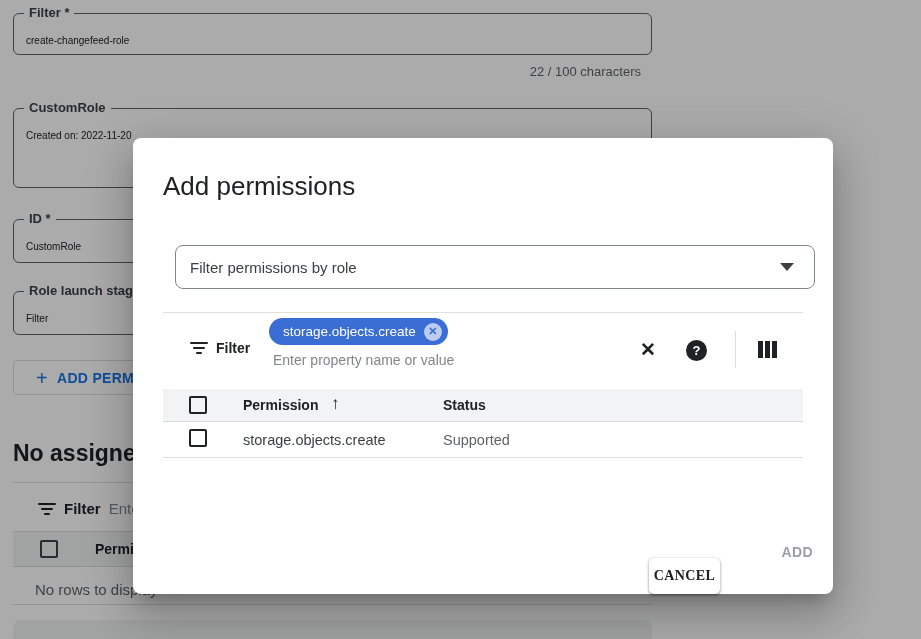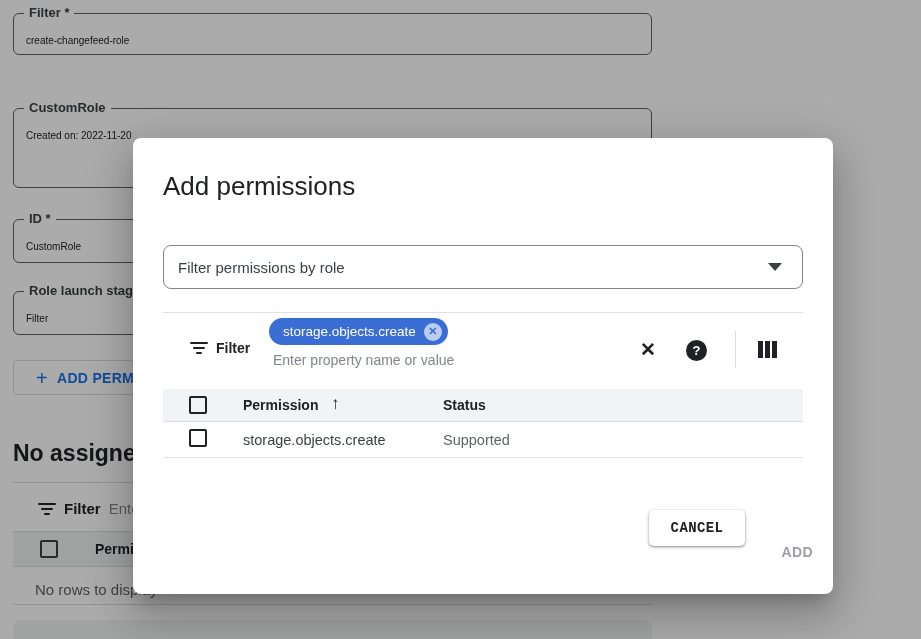--- a/index.html
+++ b/index.html
@@ -49,21 +49,21 @@
   
   #scrim { position:absolute; inset:0; background:rgba(0,0,0,0.33); z-index:50; }
 
   
   #dialog { position:absolute; left:133px; top:138px; width:700px; height:456px;
     background:#fff; border-radius:8px; z-index:100;
     box-shadow:0 11px 15px -7px rgba(0,0,0,.2), 0 24px 38px 3px rgba(0,0,0,.14), 0 9px 46px 8px rgba(0,0,0,.12); }
 
   .dlg-title { position:absolute; left:30px; top:33px; font-size:26px; font-weight:400; color:#202124; }
 
-  .combobox { position:absolute; left:30px; top:107px; width:640px; height:44px;
+  .combobox { position:absolute; left:42px; top:107px; width:640px; height:44px;
     border:1px solid #80868b; border-radius:8px; display:flex; align-items:center;
     justify-content:space-between; padding:0 20px 0 14px; }
   .combobox .cb-text { font-size:15px; color:#3c4043; }
   .caret { width:0; height:0; border-left:7px solid transparent; border-right:7px solid transparent;
     border-top:8px solid #3c4043; }
 
   .tb-divider { position:absolute; left:30px; top:174px; width:640px; height:1px; background:#e0e0e0; }
 
   .dlg-filter-icon { position:absolute; left:57px; top:204px; }
   .dlg-filter-label { position:absolute; left:83px; top:202px; font-size:14px; font-weight:700; color:#202124; }
@@ -93,38 +93,39 @@
   .dlg-table { position:absolute; left:30px; top:251px; width:640px; }
   .dlg-thead { position:relative; height:33px; background:#f1f3f4; border-bottom:1px solid #dadce0; }
   .dlg-trow  { position:relative; height:36px; background:#fff; border-bottom:1px solid #e0e0e0; }
   .dlg-table .cbx { position:absolute; left:26px; top:7px; }
   .col-perm  { position:absolute; left:80px; top:8px; font-size:14px; font-weight:700; color:#202124; }
   .sort-arrow { position:absolute; left:168px; top:5px; font-size:17px; font-weight:700; color:#202124; }
   .col-status { position:absolute; left:280px; top:8px; font-size:14px; font-weight:700; color:#202124; }
   .cell-perm { position:absolute; left:80px; top:10px; font-size:14.5px; color:#3c4043; }
   .cell-status { position:absolute; left:280px; top:10px; font-size:14.5px; color:#5f6368; }
 
-  .btn-cancel { position:absolute; left:516px; top:372px; width:96px; height:36px;
+  .btn-cancel { position:absolute; left:516px; top:420px; width:71px; height:36px;
     background:#fff; border:none; border-radius:5px; cursor:pointer;
     box-shadow:0 1px 2px rgba(0,0,0,.3), 0 1px 3px 1px rgba(0,0,0,.15);
-    font-family:Liberation Mono, monospace; font-size:14px; font-weight:600;
+    font-family:Liberation Serif, serif; font-size:14px; font-weight:600;
     letter-spacing:.4px; color:#202124; }
   .btn-add { position:absolute; left:618px; top:396px; width:62px; height:36px;
     background:transparent; border:none; font-family:"Liberation Sans", sans-serif;
     font-size:14px; font-weight:600; letter-spacing:.4px; color:#9aa0a6;text-align:right; }
 </style>
 </head>
 <body>
 
 <div id="bg-page">
 
   <div class="ofield" style="left:13px; top:13px; width:639px; height:42px;">
     <span class="flabel">Filter *</span>
     <span class="fvalue">create-changefeed-role</span>
   </div>
+  <div class="counter">22 / 100 characters</div>
 
   <div class="ofield" style="left:13px; top:108px; width:639px; height:80px;">
     <span class="flabel">CustomRole</span>
     <span class="fvalue">Created on: 2022-11-20</span>
   </div>
 
   <div class="ofield" style="left:13px; top:219px; width:639px; height:44px;">
     <span class="flabel">ID *</span>
     <span class="fvalue">CustomRole</span>
   </div>

